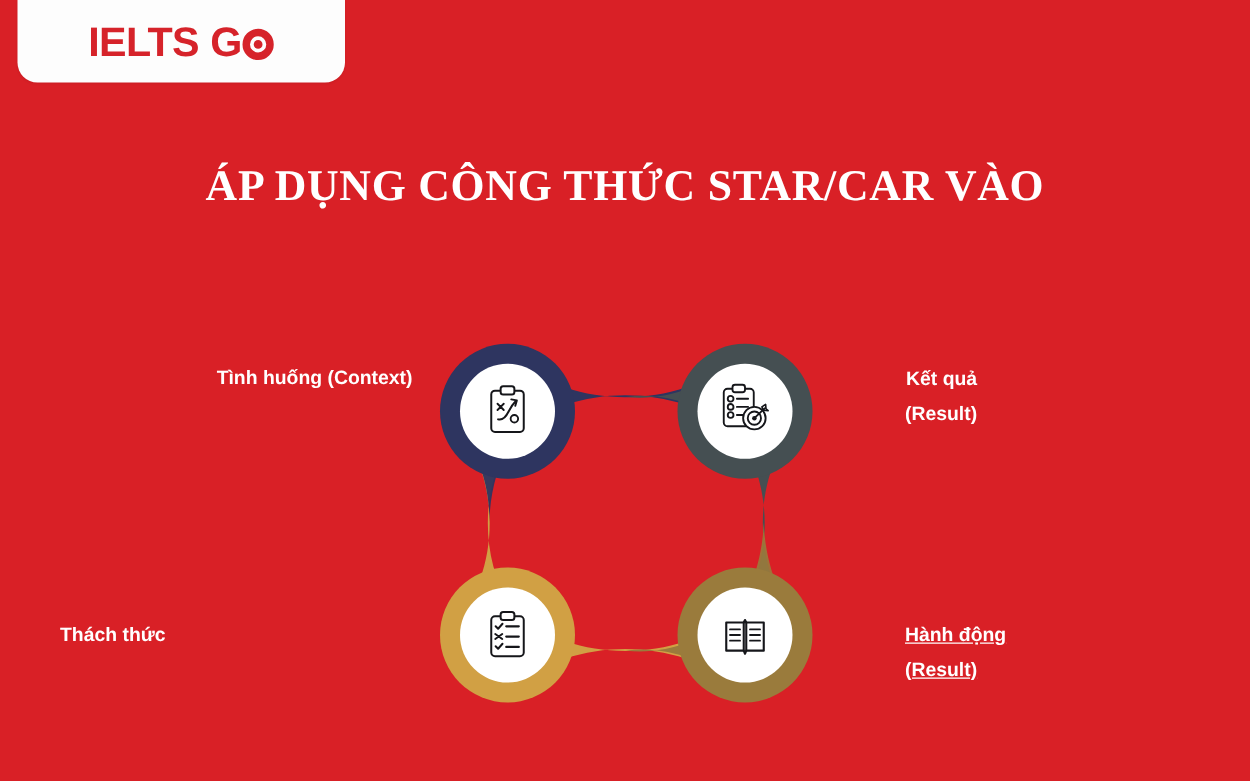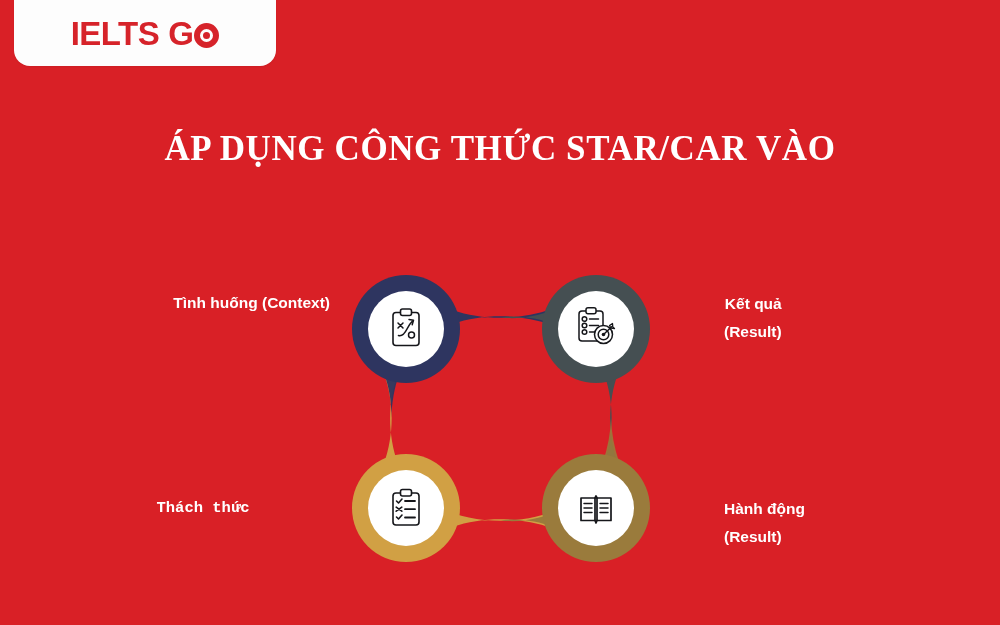--- a/index.html
+++ b/index.html
@@ -101,22 +101,22 @@
     color: #ffffff;
     font-size: 15.5px;
     font-weight: 700;
     line-height: 1.80;
     white-space: nowrap;
     font-family: "Liberation Sans", sans-serif;
   }
   .label .l { display: block; padding-left: 44px; }
   .label-context  { left: 0px;   top: 289px; width: 330px; text-align: right; }
   .label-result   { left: 680px; top: 290px; text-align: right; }
-  .label-challenge{ left: 16px;   top: 495px; width: 330px; text-align: center; font-family: Liberation Mono, monospace; }
-  .label-action   { left: 680px; top: 495px; text-align: left; }
+  .label-challenge{ left: 4px;   top: 495px; width: 330px; text-align: left; }
+  .label-action   { left: 680px; top: 495px; text-align: left; text-decoration: underline; }
 </style>
 </head>
 <body>
 
 <div class="stage">
 
   <div class="logo-plate">
     <div class="logo-text">
       <span>IELTS</span>
       <span style="display:inline-block;width:9px"></span>

